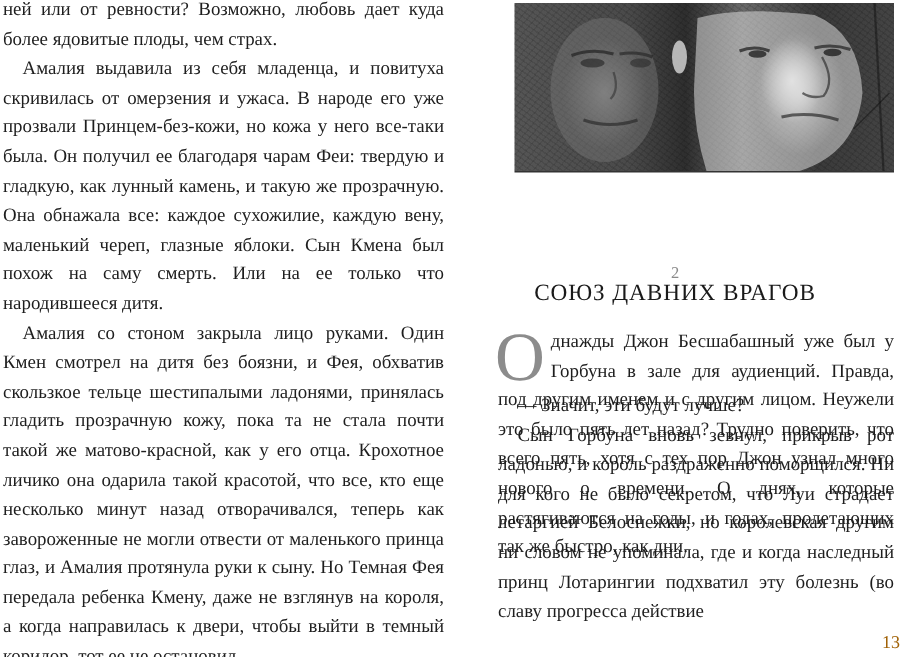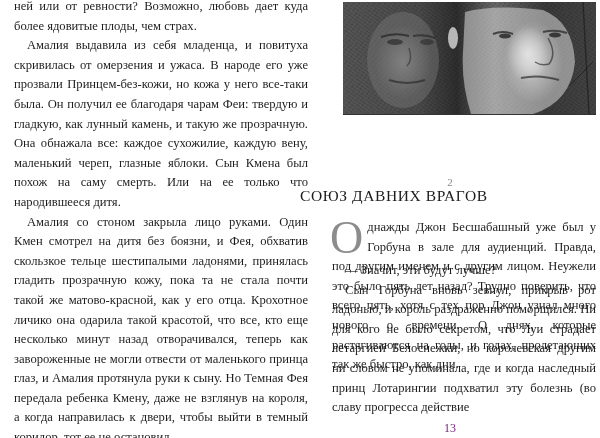--- a/index.html
+++ b/index.html
@@ -3,21 +3,21 @@
 <meta charset="utf-8">
 <style>
   html, body { margin: 0; padding: 0; }
   body {
     width: 600px; height: 438px; overflow: hidden;
     background: #ffffff; position: relative;
     font-family: "Liberation Serif", "DejaVu Serif", serif;
     color: #1e1e1e;
   }
   .page { position: absolute; top: 0; height: 438px; }
-  .page-left { left: 12px; width: 300px; }
+  .page-left { left: 0; width: 300px; }
   .page-right { left: 300px; width: 300px; }
 
   .text-block {
     position: absolute;
     font-size: 12.6px;
     line-height: 19.6px;
     text-align: justify;
     letter-spacing: 0;
   }
   .left-text { left: 2px; top: -3px; width: 294px; }
@@ -39,33 +39,33 @@
     border-bottom: 1px solid #333;
   }
   .illustration svg { position: absolute; left: 0; top: 0; }
 
   .chapter-number {
     position: absolute; left: 0; width: 300px; top: 176px;
     text-align: center; font-size: 11px; color: #8a8a8a;
   }
   .chapter-title {
     position: absolute; left: 0; width: 300px; top: 187px;
-    text-align: left; font-size: 15.5px; letter-spacing: 0.6px; color: #1a1a1a;
+    text-align: center; font-size: 15.5px; letter-spacing: 0.6px; color: #1a1a1a;
   }
   .dropcap-para {
     position: absolute; left: 32px; top: 218px; width: 264px;
     font-size: 12.6px; line-height: 19.6px; text-align: justify;
   }
   .dropcap {
     float: left; font-size: 46px; line-height: 38px; color: #8c8c8c;
     margin: 1px 4px 0 -2px; padding: 0;
   }
   .page-number {
     position: absolute; left: 0; width: 300px; top: 421px;
-    text-align: center; font-size: 12px; color: #701a75;
+    text-align: right; font-size: 12px; color: #a16207;
   }
 </style>
 </head>
 <body>
 
 <div class="page page-left">
   <div class="text-block left-text">
     <p class="para">ней или от ревности? Возможно, любовь дает куда более ядовитые плоды, чем страх.</p>
     <p class="para indent">Амалия выдавила из себя младенца, и повитуха скривилась от омерзения и ужаса. В народе его уже прозвали Принцем-без-кожи, но кожа у него все-таки была. Он получил ее благодаря чарам Феи: твердую и гладкую, как лунный камень, и такую же прозрачную. Она обнажала все: каждое сухожилие, каждую вену, маленький череп, глазные яблоки. Сын Кмена был похож на саму смерть. Или на ее только что народившееся дитя.</p>
     <p class="para indent">Амалия со стоном закрыла лицо руками. Один Кмен смотрел на дитя без боязни, и Фея, обхватив скользкое тельце шестипалыми ладонями, принялась гладить прозрачную кожу, пока та не стала почти такой же матово-красной, как у его отца. Крохотное личико она одарила такой красотой, что все, кто еще несколько минут назад отворачивался, теперь как завороженные не могли отвести от маленького принца глаз, и Амалия протянула руки к сыну. Но Темная Фея передала ребенка Кмену, даже не взглянув на короля, а когда направилась к двери, чтобы выйти в темный коридор, тот ее не остановил.</p>

